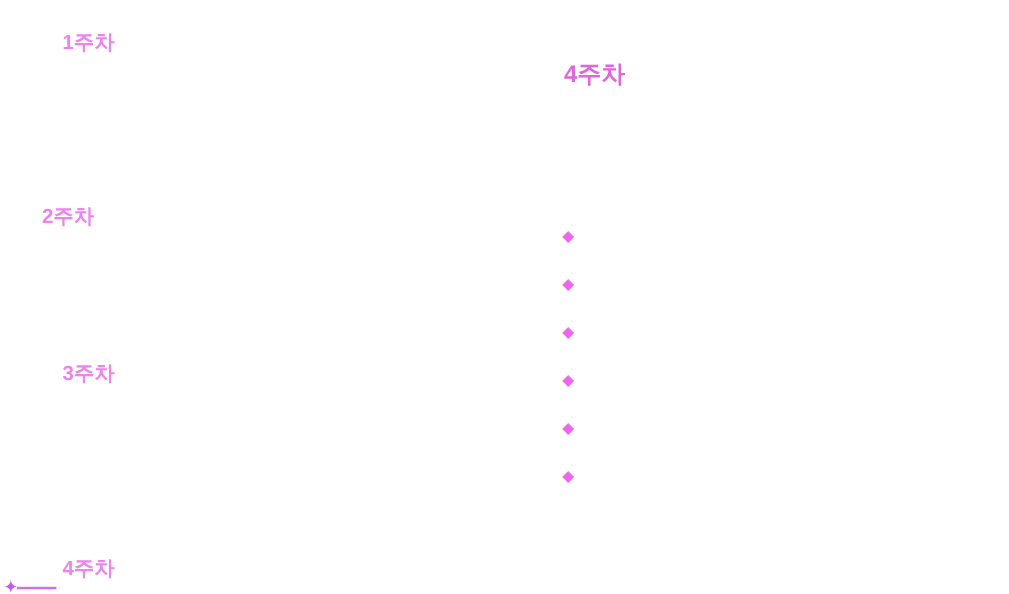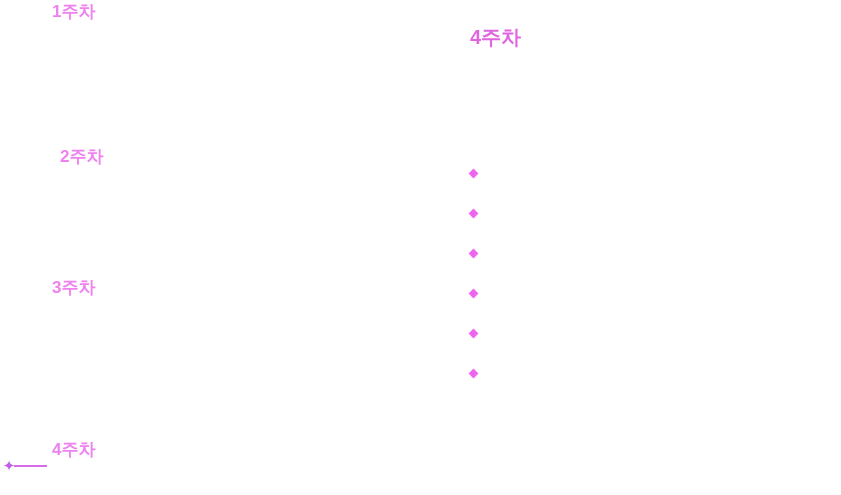--- a/index.html
+++ b/index.html
@@ -10,20 +10,21 @@
   body {
     width: 841px;
     height: 495px;
     position: relative;
     font-family: "Liberation Sans", sans-serif;
     overflow: hidden;
   }
   .canvas {
     position: absolute;
     inset: 0;
+    margin-top: 24px;
   }
   .week-label {
     position: absolute;
     font-size: 17px;
     font-weight: bold;
     color: #ee82ee;
     white-space: nowrap;
     letter-spacing: 0px;
   }
   .section-title {
@@ -66,21 +67,21 @@
     height: 2px;
     background: #d66ae8;
   }
 </style>
 </head>
 <body>
 
 <div class="canvas">
 
   <div class="week-label" style="left:52px; top:0px;">1주차</div>
-  <div class="week-label" style="left:60px; top:145px;">2주차</div>
+  <div class="week-label" style="left:35px; top:145px;">2주차</div>
   <div class="week-label" style="left:52px; top:276px;">3주차</div>
   <div class="week-label" style="left:52px; top:438px;">4주차</div>
 
   <div class="section-title" style="left:470px; top:24px;">4주차</div>
 
   <div class="bullet-dot" style="left:470px; top:170px;"></div>
   <div class="bullet-dot" style="left:470px; top:210px;"></div>
   <div class="bullet-dot" style="left:470px; top:250px;"></div>
   <div class="bullet-dot" style="left:470px; top:290px;"></div>
   <div class="bullet-dot" style="left:470px; top:330px;"></div>

